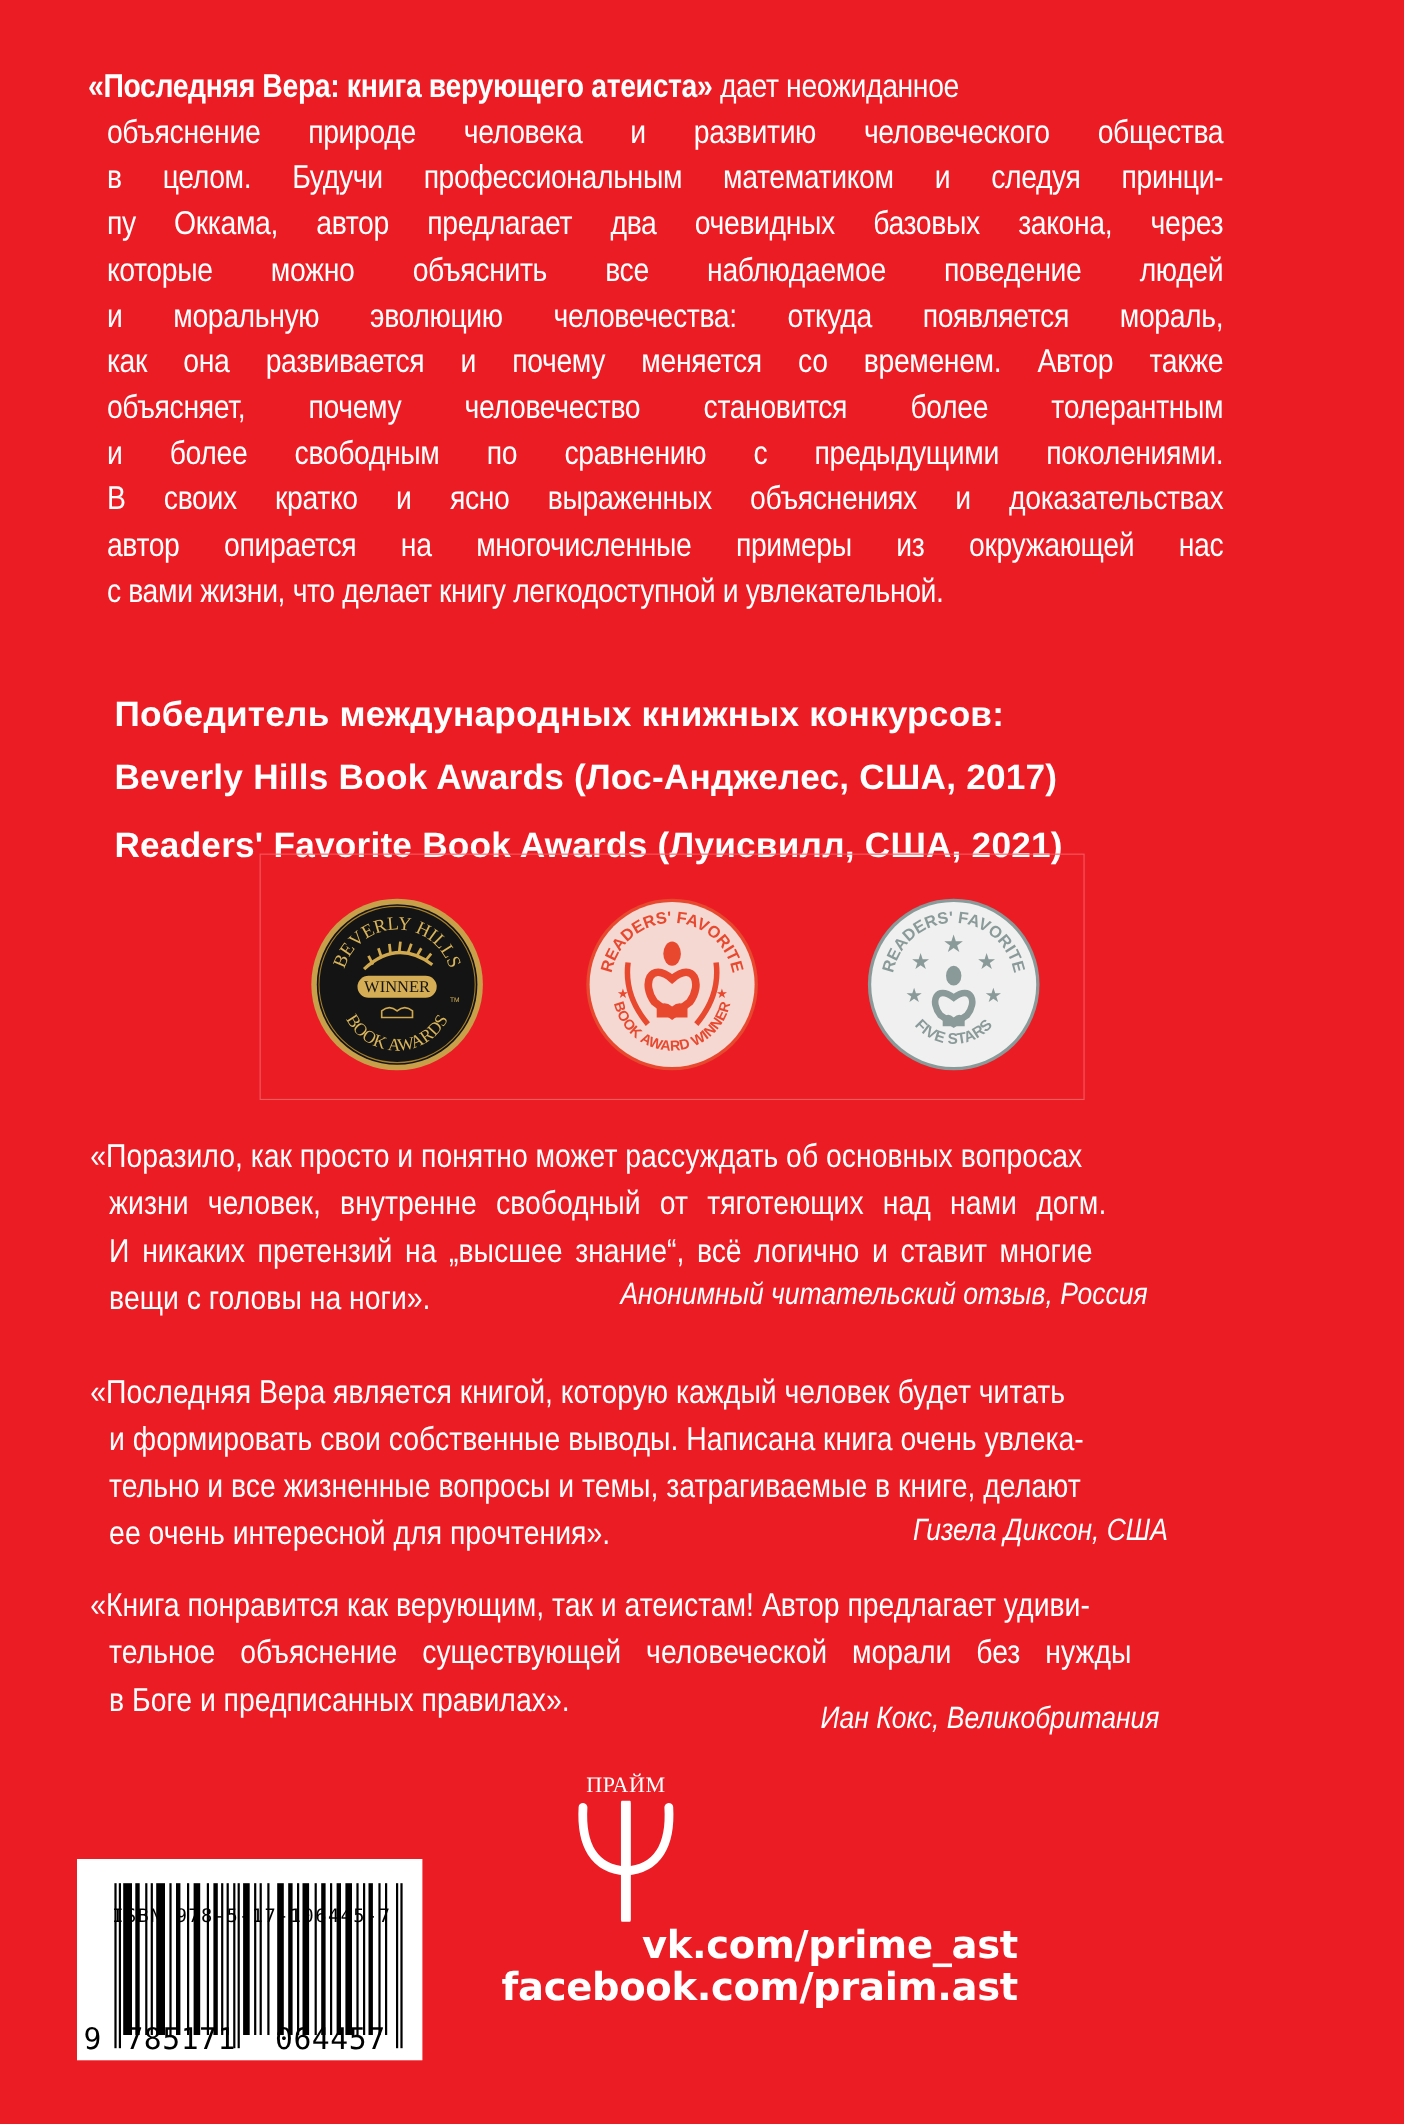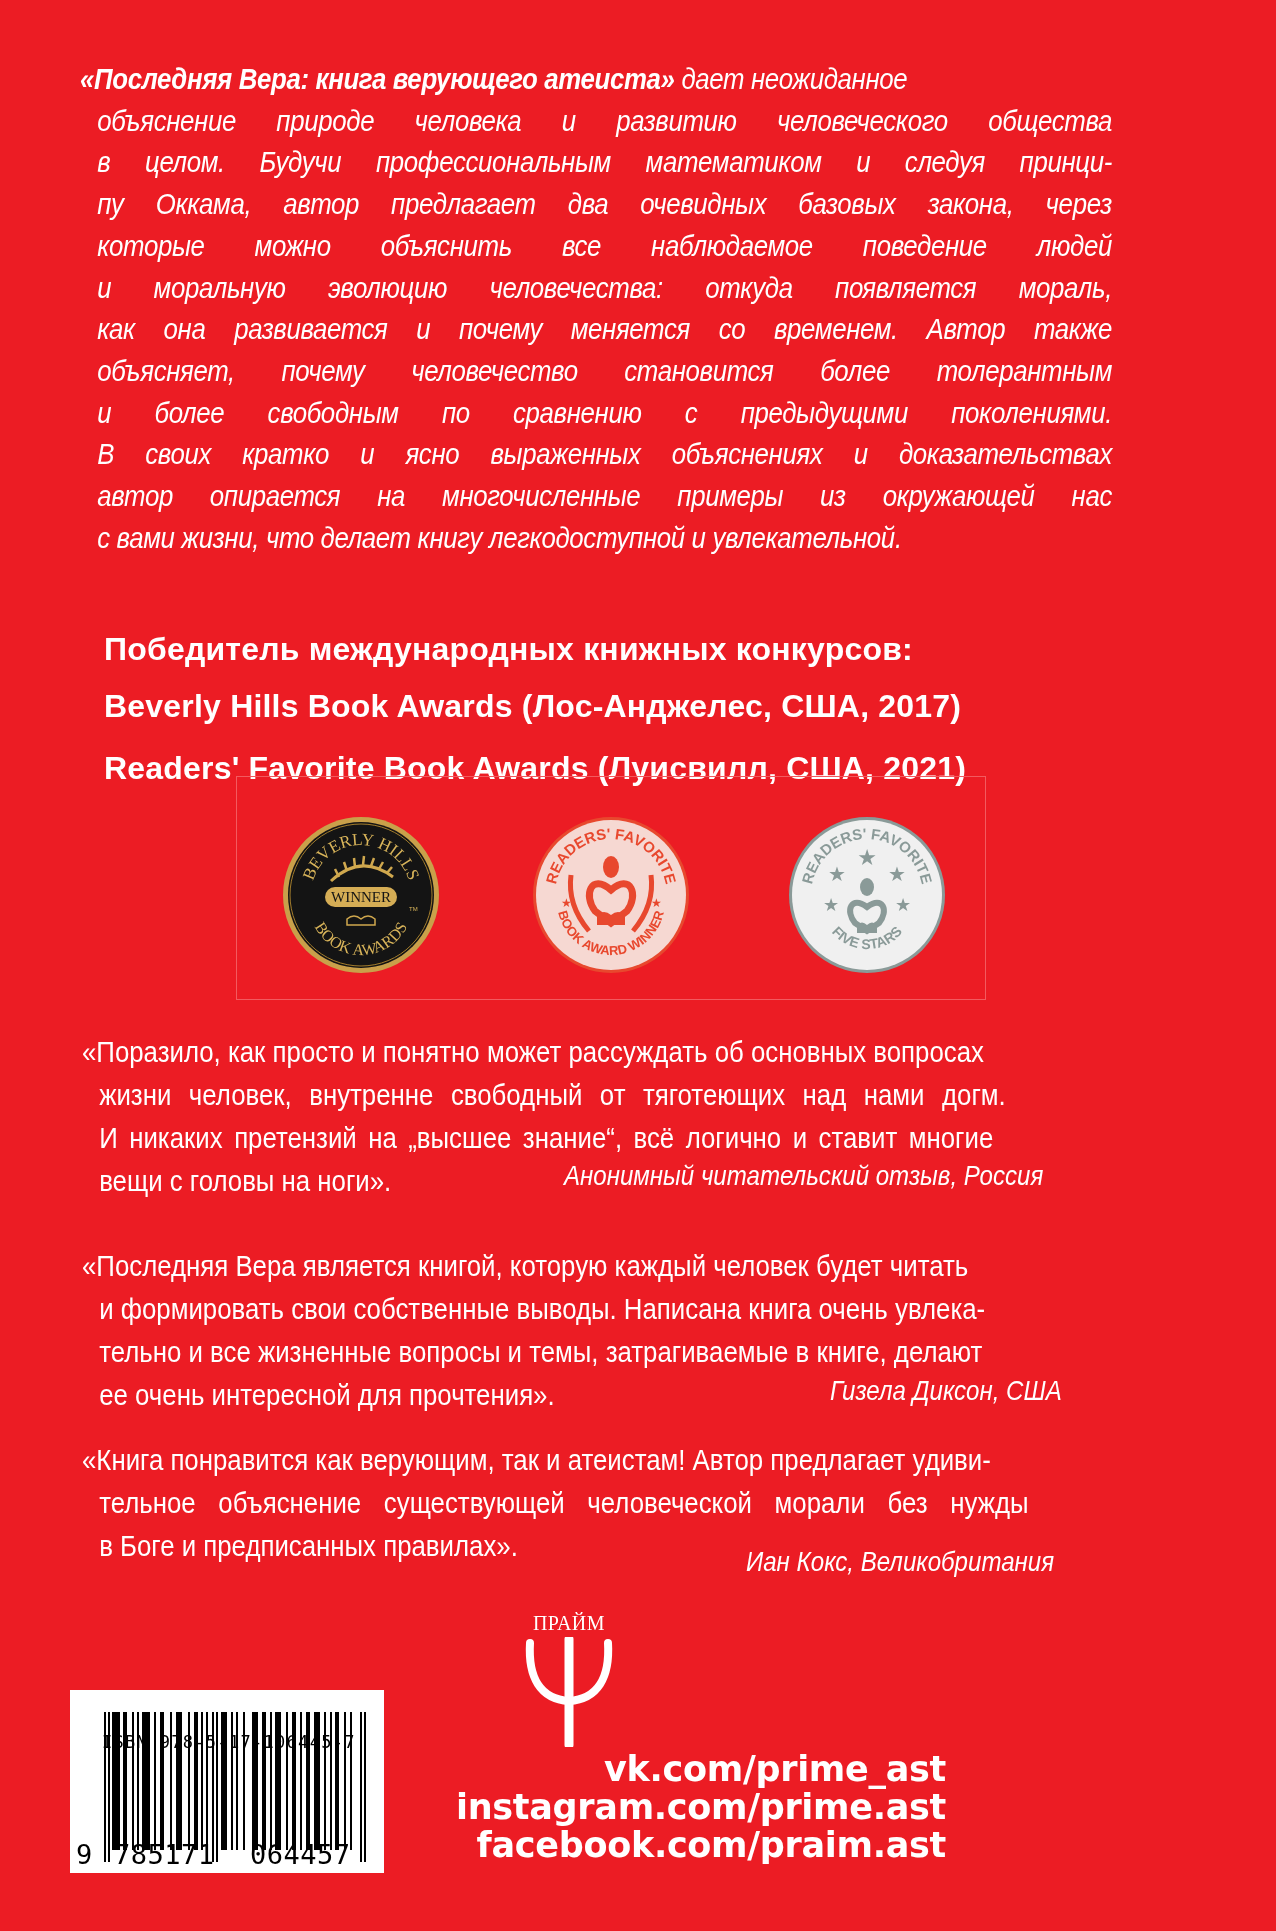--- a/index.html
+++ b/index.html
@@ -19,21 +19,21 @@
   .quote .line{display:block;white-space:nowrap;}
   .attrib{font-style:italic;font-size:28px;white-space:nowrap;}
   .logo{left:514px;top:1612px;width:110px;height:140px;}
   .barcode{left:70px;top:1690px;width:314px;height:183px;background:#fff;color:#000;}
   .links{left:456px;top:1750px;font-weight:bold;font-size:35px;line-height:38px;font-family:"DejaVu Sans",sans-serif;letter-spacing:-0.3px;text-align:right;}
   .links div{white-space:nowrap;}
 </style>
 </head>
 <body>
 
-<div class="abs para" style="top:58px;font-style:italic;">
+<div class="abs para" style="top:58px;">
   <div class="cond" style="width:1200px;">
     <span class="line" style="width:1200px;text-align-last:left;"><span class="b">«Последняя Вера: книга верующего атеиста»</span><span> дает неожиданное</span></span>
     <span class="line indent" style="width:1180px;">объяснение природе человека и развитию человеческого общества</span>
     <span class="line indent" style="width:1180px;">в целом. Будучи профессиональным математиком и следуя принци-</span>
     <span class="line indent" style="width:1180px;">пу Оккама, автор предлагает два очевидных базовых закона, через</span>
     <span class="line indent" style="width:1180px;">которые можно объяснить все наблюдаемое поведение людей</span>
     <span class="line indent" style="width:1180px;">и моральную эволюцию человечества: откуда появляется мораль,</span>
     <span class="line indent" style="width:1180px;">как она развивается и почему меняется со временем. Автор также</span>
     <span class="line indent" style="width:1180px;">объясняет, почему человечество становится более толерантным</span>
     <span class="line indent" style="width:1180px;">и более свободным по сравнению с предыдущими поколениями.</span>
@@ -190,15 +190,14 @@
       <rect x="294" y="22" width="2" height="150"></rect>
     </g>
   </svg>
   <div style="position:absolute;left:6px;top:150px;font-family:'DejaVu Sans Mono',monospace;font-size:27px;line-height:30px;">9</div>
   <div style="position:absolute;left:44px;top:150px;font-family:'DejaVu Sans Mono',monospace;font-size:27px;line-height:30px;letter-spacing:0.5px;">785171</div>
   <div style="position:absolute;left:180px;top:150px;font-family:'DejaVu Sans Mono',monospace;font-size:27px;line-height:30px;letter-spacing:0.5px;">064457</div>
 </div>
 
 <div class="abs links">
   <div>vk.com/prime_ast</div>
-  <div>instagram.com/prime.ast</div>
   <div>facebook.com/praim.ast</div>
 </div>
 
 </body></html>

